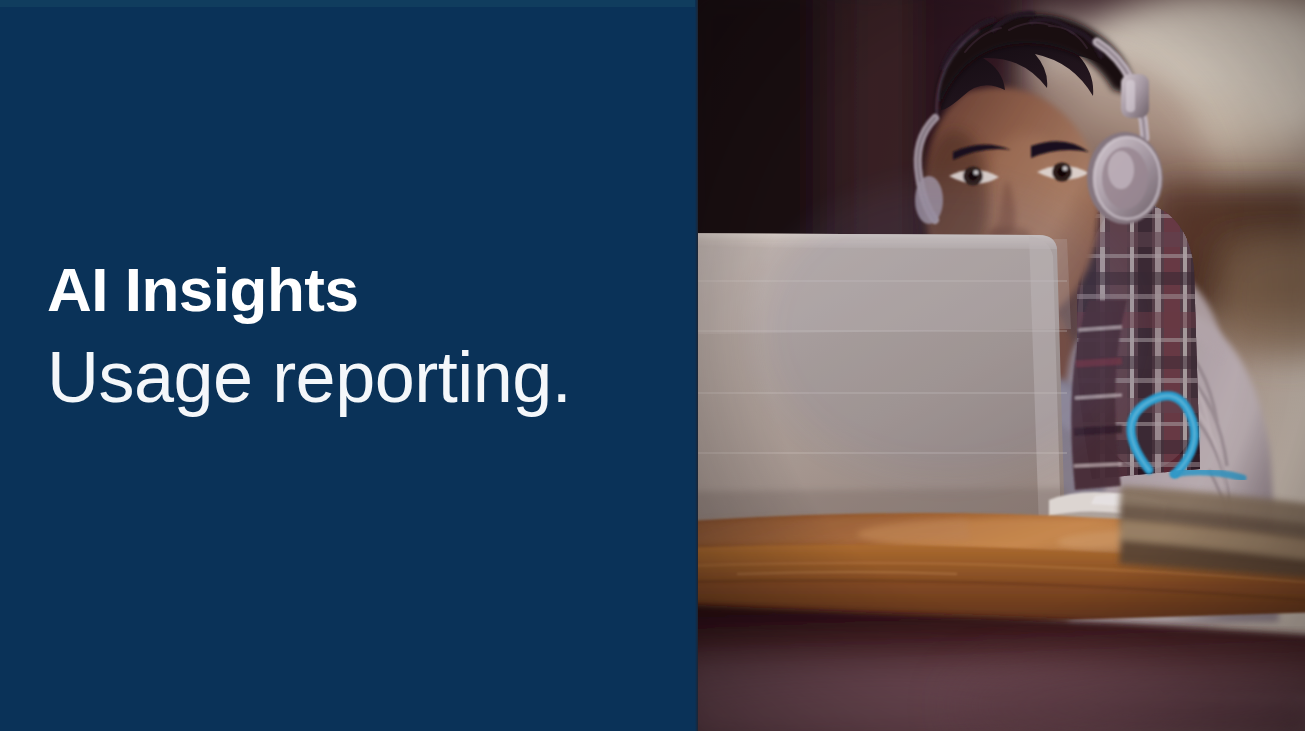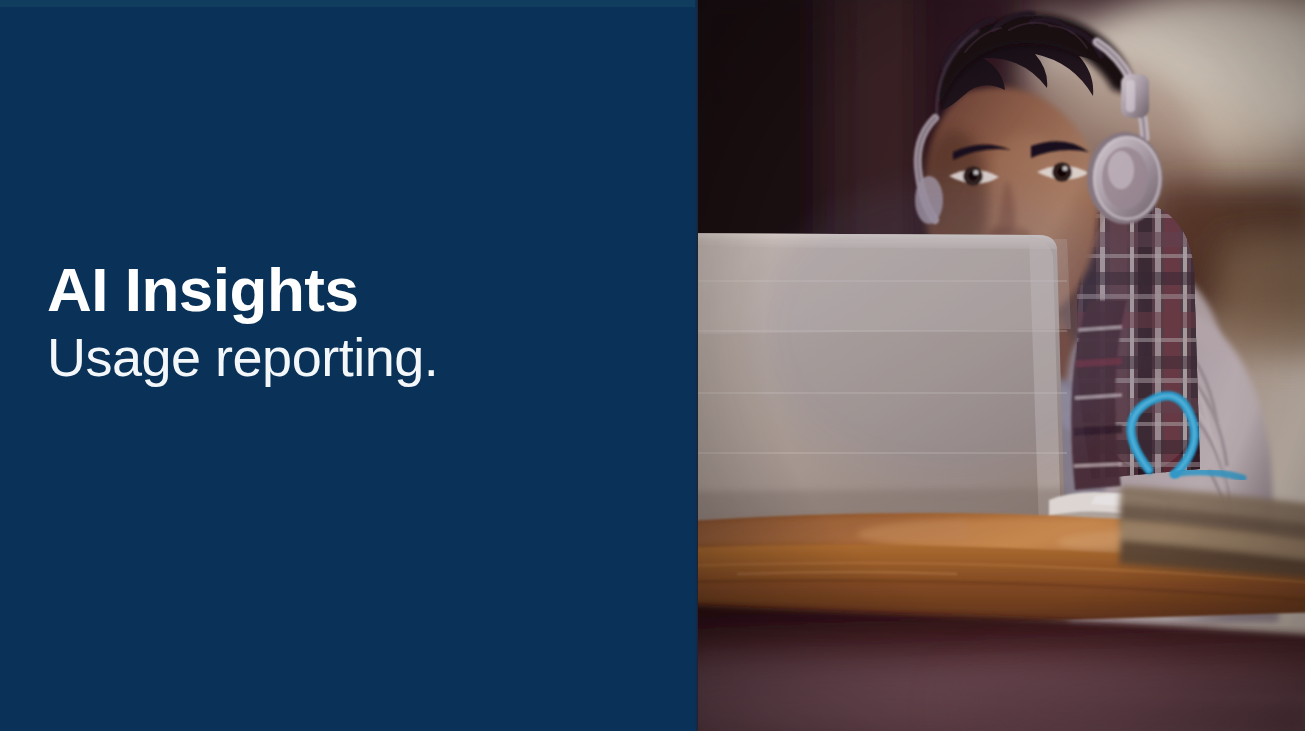--- a/index.html
+++ b/index.html
@@ -45,21 +45,22 @@
 
   #headline {
     font-size:62px;
     font-weight:700;
     line-height:64px;
     letter-spacing:-0.5px;
     color:#ffffff;
     white-space:nowrap;
   }
   #subhead {
-    font-size:54px;
+    margin-top:20px;
+    font-size:72px;
     font-weight:300;
     line-height:70px;
     letter-spacing:-0.5px;
     color:#f4f7fa;
     white-space:nowrap;
   }
 
   
   #photo-panel {
     position:absolute;

